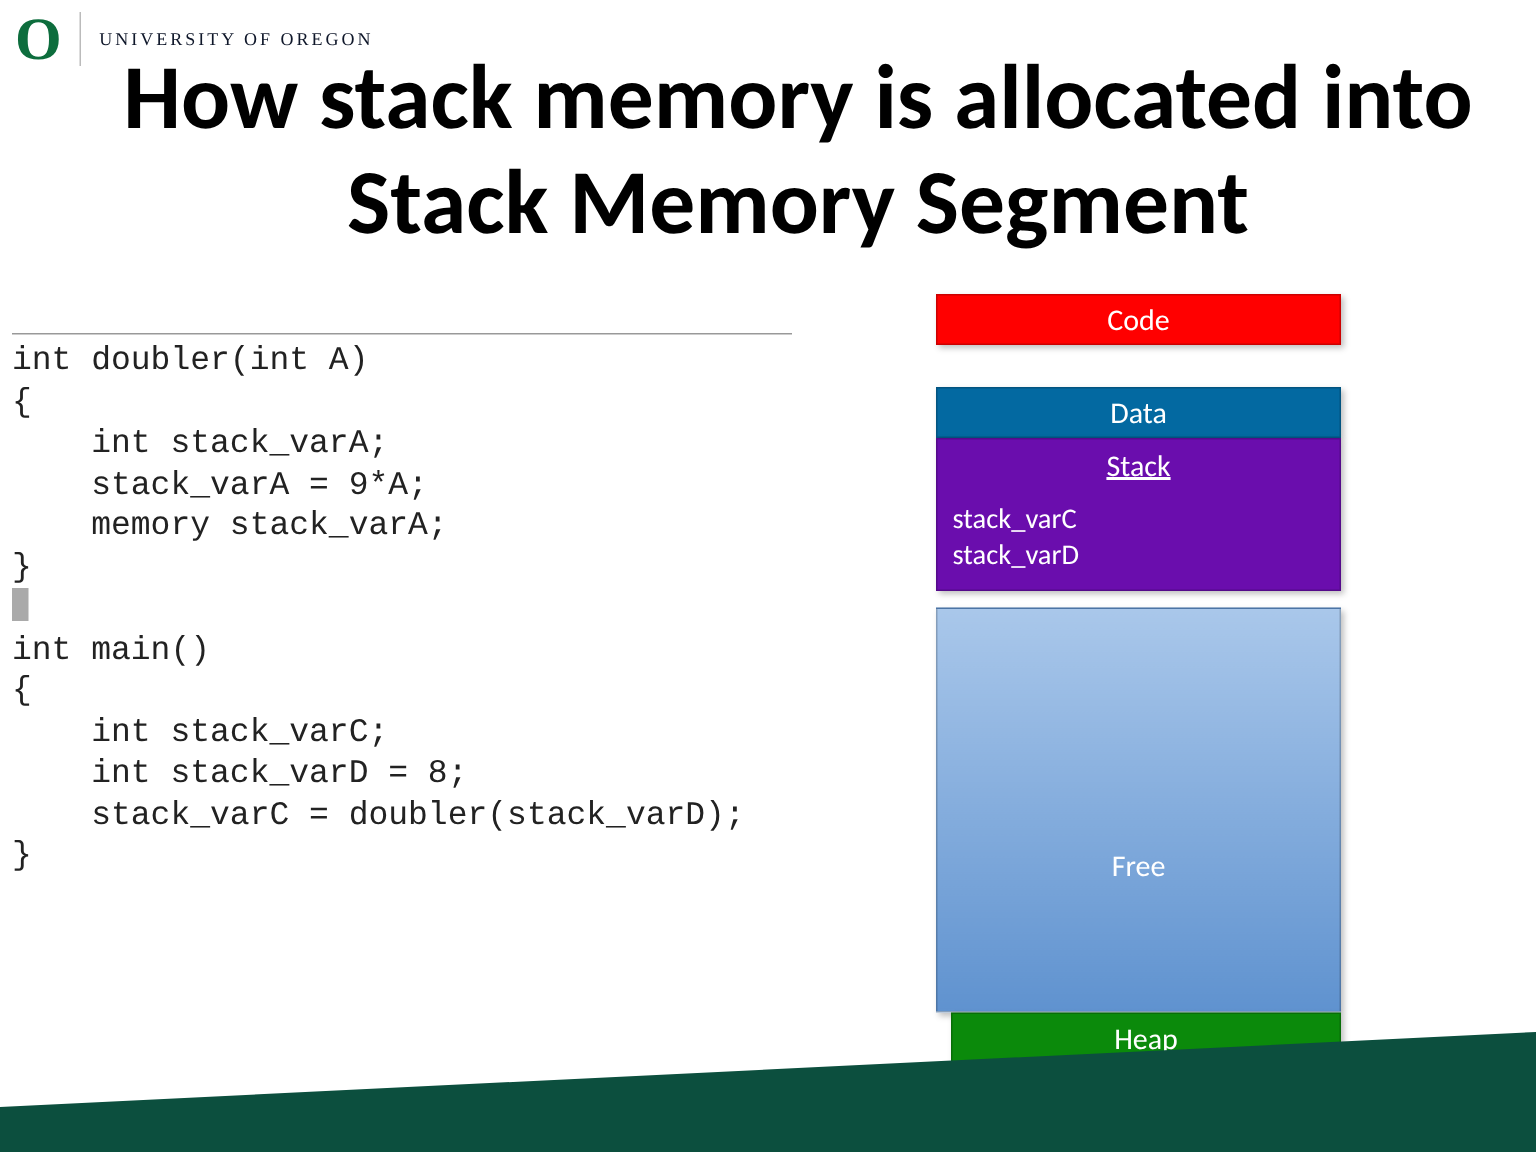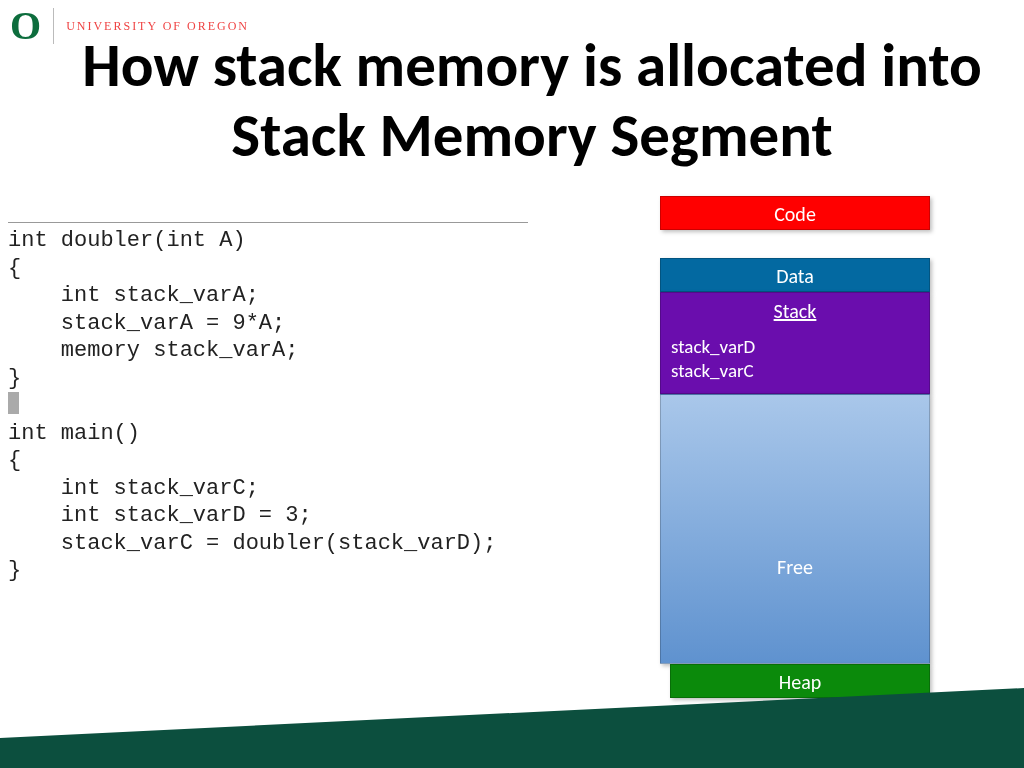--- a/index.html
+++ b/index.html
@@ -25,21 +25,21 @@
   font-weight: bold;
   font-size: 40px;
   line-height: 1;
 }
 .logo-divider {
   width: 1px;
   height: 36px;
   background: #bbb;
 }
 .logo-text {
-  color: #ef4444;
+  color: #0f172a;
   letter-spacing: 2px;
   font-size: 12px;
   font-family: Georgia, serif;
 }
 .title {
   position: absolute;
   top: 30px;
   left: 0;
   width: 100%;
   text-align: center;
@@ -66,21 +66,21 @@
   display: inline-block;
   width: 11px;
   height: 22px;
   background: #aaa;
   vertical-align: middle;
   margin-top: -4px;
 }
 .memory-diagram {
   position: absolute;
   top: 196px;
-  left: 660px;
+  left: 624px;
   width: 270px;
 }
 .segment {
   color: #fff;
   font-size: 20px;
   text-align: center;
   border: 1px solid rgba(0,0,0,0.2);
   box-shadow: 2px 2px 4px rgba(0,0,0,0.25);
   position: relative;
 }
@@ -89,20 +89,21 @@
 .seg-stack { background: #6a0dad; padding: 6px 10px 10px 10px; text-align: left; }
 .seg-stack .stack-title { text-align: center; text-decoration: underline; margin-bottom: 12px; }
 .seg-stack .stack-var { font-size: 19px; line-height: 1.25; }
 .seg-free {
   background: linear-gradient(to bottom, #a9c7ea 0%, #5f92cf 100%);
   height: 270px;
   display: flex;
   align-items: center;
   justify-content: center;
   padding-top: 76px;
+  margin-top: 11px;
 }
 .seg-heap { background: #0b8a0b; height: 34px; line-height: 34px; margin-left: 10px; }
 .footer-shape {
   position: absolute;
   left: 0;
   bottom: 0;
   width: 1024px;
   height: 80px;
 }
 </style>
@@ -120,31 +121,31 @@
 <div class="code-block"><span>int doubler(int A)</span>
 <span>{</span>
 <span>    int stack_varA;</span>
 <span>    stack_varA = 9*A;</span>
 <span>    memory stack_varA;</span>
 <span>}</span>
 <span class="cursor-bar"></span>
 <span>int main()</span>
 <span>{</span>
 <span>    int stack_varC;</span>
-<span>    int stack_varD = 3;</span>
+<span>    int stack_varD = 8;</span>
 <span>    stack_varC = doubler(stack_varD);</span>
 <span>}</span></div>
 
 <div class="memory-diagram">
   <div class="segment seg-code">Code</div>
   <div class="segment seg-data">Data</div>
   <div class="segment seg-stack">
     <div class="stack-title">Stack</div>
+    <div class="stack-var">stack_varC</div>
     <div class="stack-var">stack_varD</div>
-    <div class="stack-var">stack_varC</div>
   </div>
   <div class="segment seg-free">
     <span>Free</span>
   </div>
   <div class="segment seg-heap">Heap</div>
 </div>
 
 <svg class="footer-shape" viewBox="0 0 1024 80" preserveAspectRatio="none">
   <polygon points="0,50 1024,0 1024,80 0,80" fill="#0c4f3e"></polygon>
 </svg>

